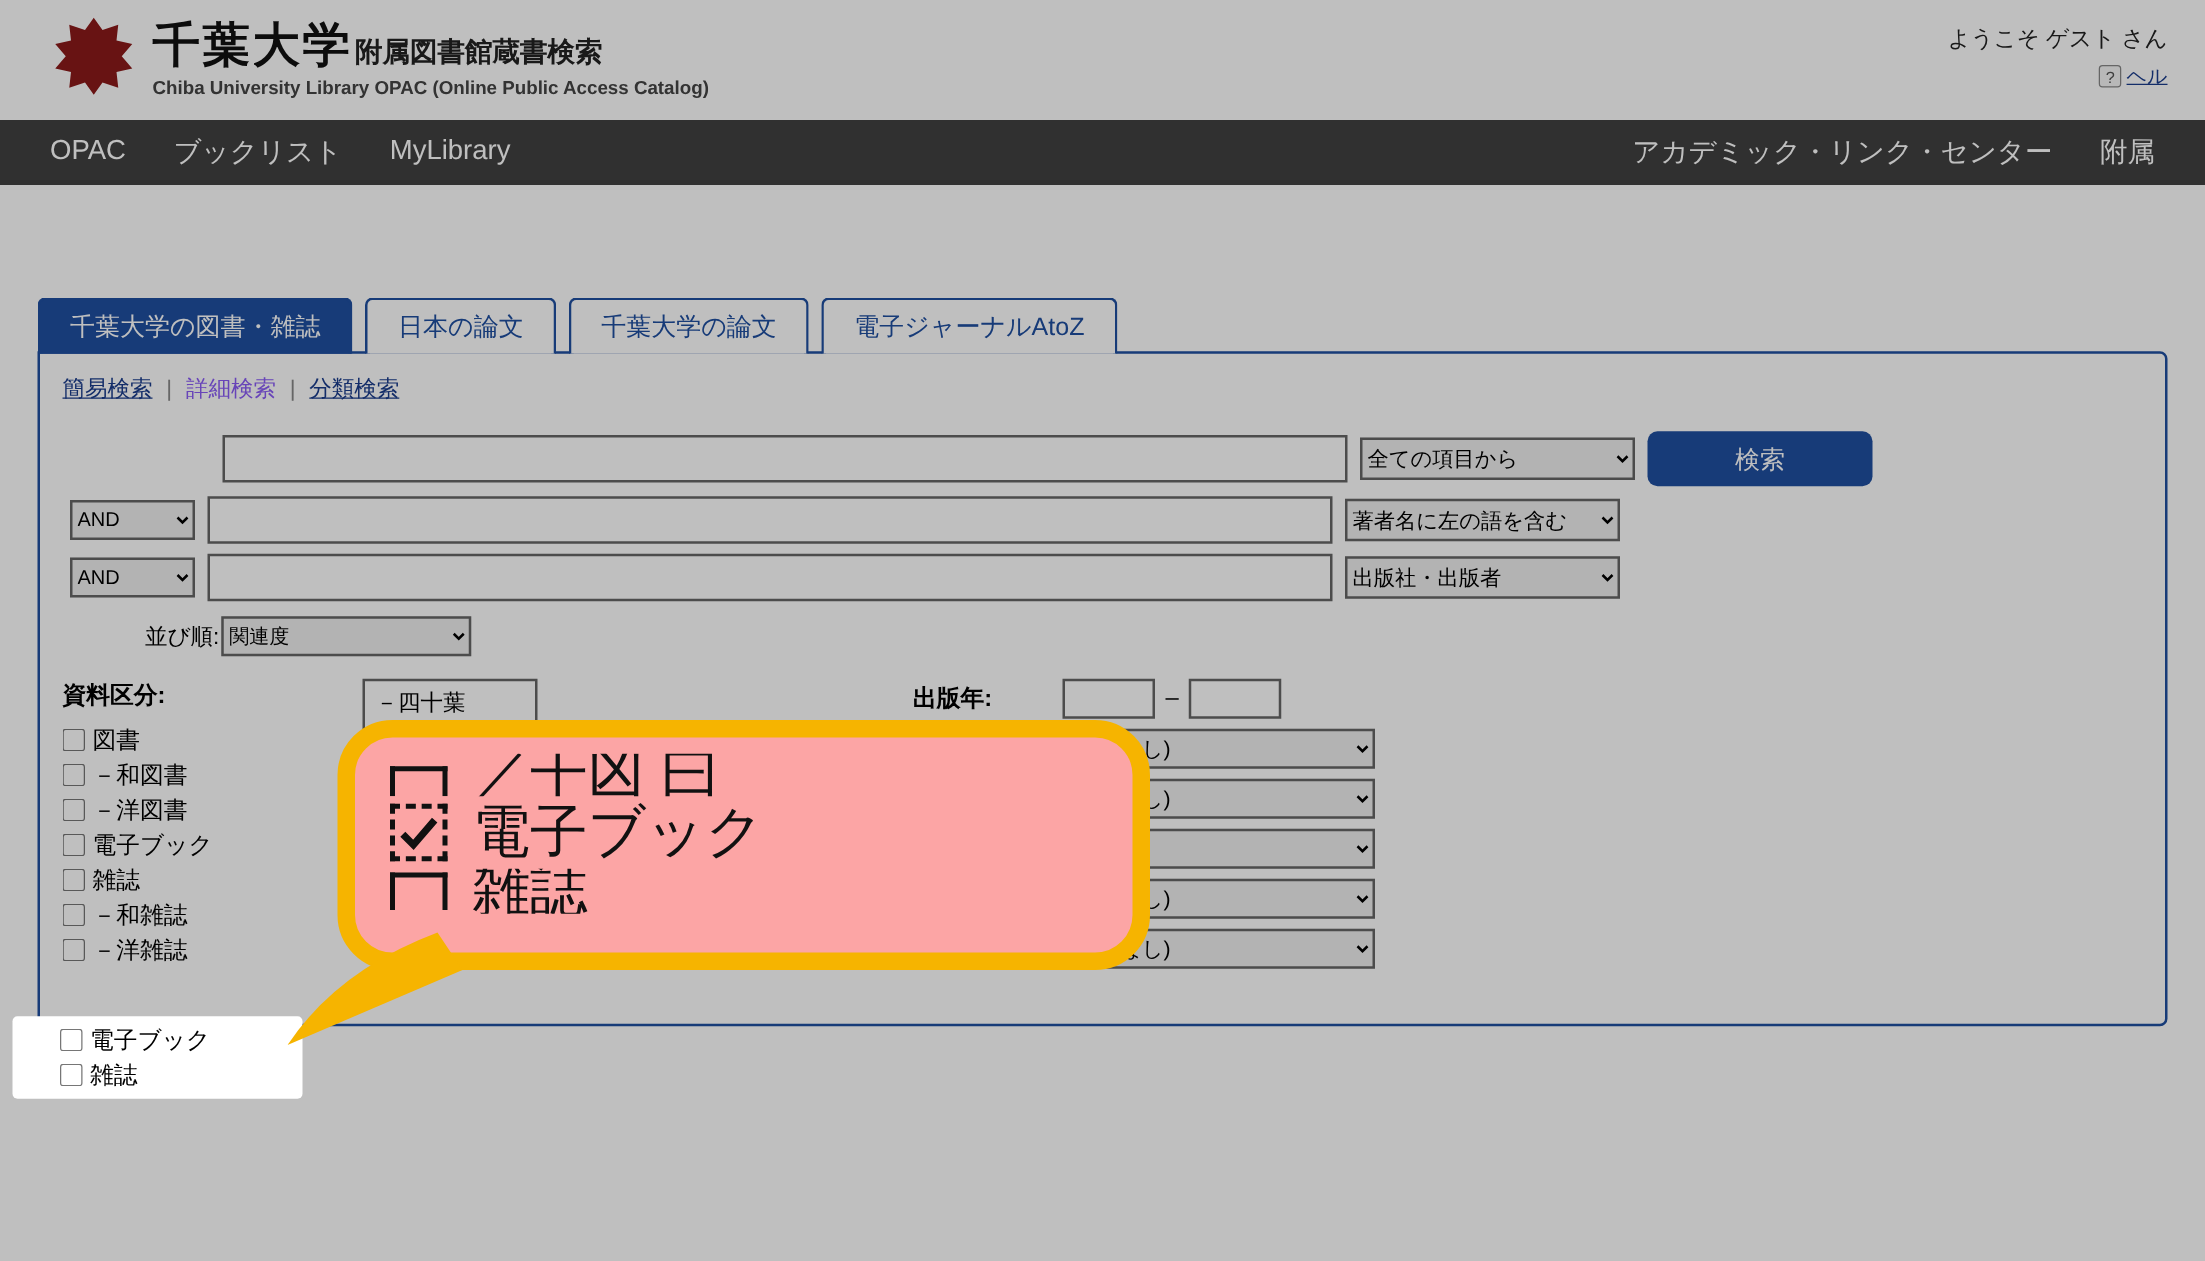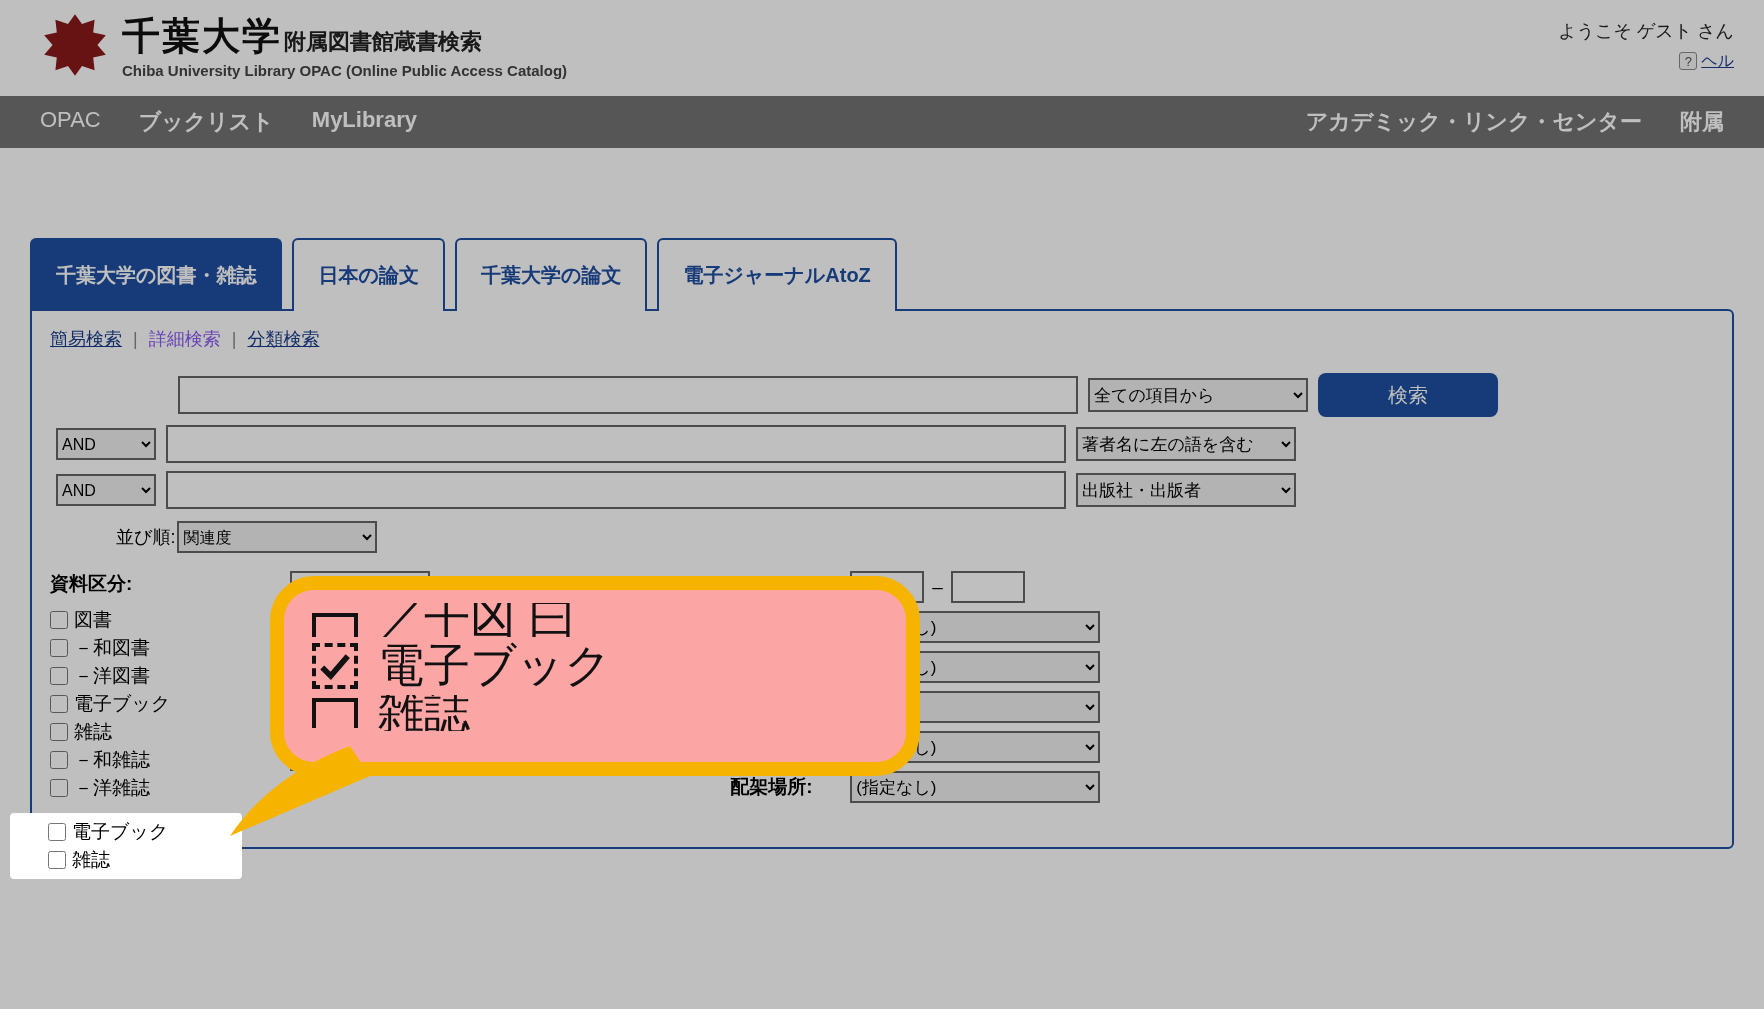--- a/index.html
+++ b/index.html
@@ -43,46 +43,46 @@
   .dept-name { font-size:22px; font-weight:700; color:#222; }
   .sub-line { font-size:15px; color:#444; font-weight:600;}
   .greeting-wrap { text-align:right; font-size:18px; color:#222; }
   .greeting { margin-bottom:8px; display:block; }
   .help-wrap { display:flex; justify-content:flex-end; align-items:center; gap:4px; font-size:16px;}
   .help-icon { width:18px; height:18px; border:1px solid #888; border-radius:3px; display:inline-flex; align-items:center; justify-content:center; font-size:13px; color:#555; background:#f6f6f6;}
   .help-link { color:#1a3c8c; text-decoration:underline;text-align:center; }
 
   
   .topnav {
-    background:#737373;
+    background:#404040;
     color:#fff;
     display:flex;
     justify-content:space-between;
     align-items:center;
     height:52px;
     padding:0 40px;
     font-size:22px;
   }
   .topnav .left, .topnav .right { display:flex; gap:38px; }
-  .topnav a { color:#fff; text-decoration:none;font-weight:bold; }
+  .topnav a { color:#fff; text-decoration:none; }
   .topnav .left a:first-child { font-weight:500; }
 
   
   .content { padding: 90px 30px 30px 30px; }
   .tabs { display:flex; gap:10px; }
   .tab {
     border:2px solid #1f4fa0;
     border-bottom:none;
     border-radius:6px 6px 0 0;
-    padding:22px 24px;
+    padding:8px 24px;
     font-size:20px;
     color:#1f4fa0;
     background:#fff;
     cursor:pointer;
-    font-weight:700;
+    font-weight:400;
   }
   .tab.active { background:#1f4fa0; color:#fff; }
 
   .panel {
     border:2px solid #1f4fa0;
     border-radius:0 6px 6px 6px;
     padding:16px 18px 24px 18px;
     min-height:540px;
     background:#fff;
     margin-top:-2px;

